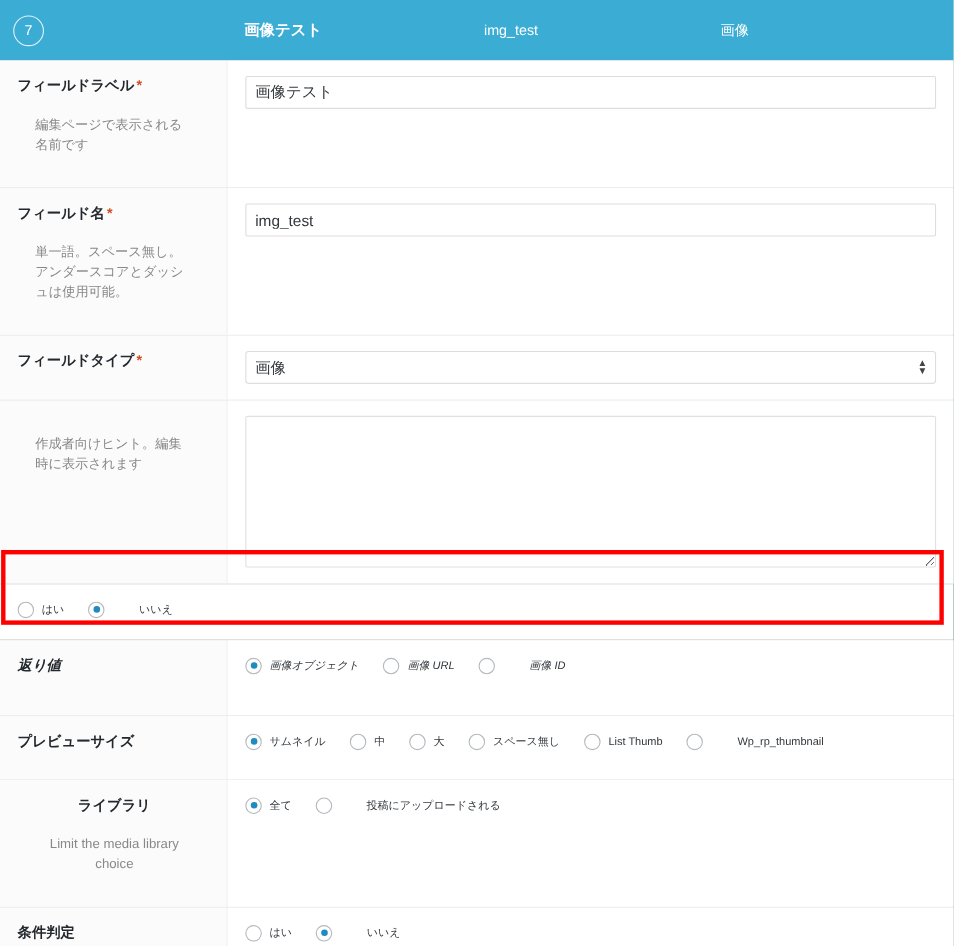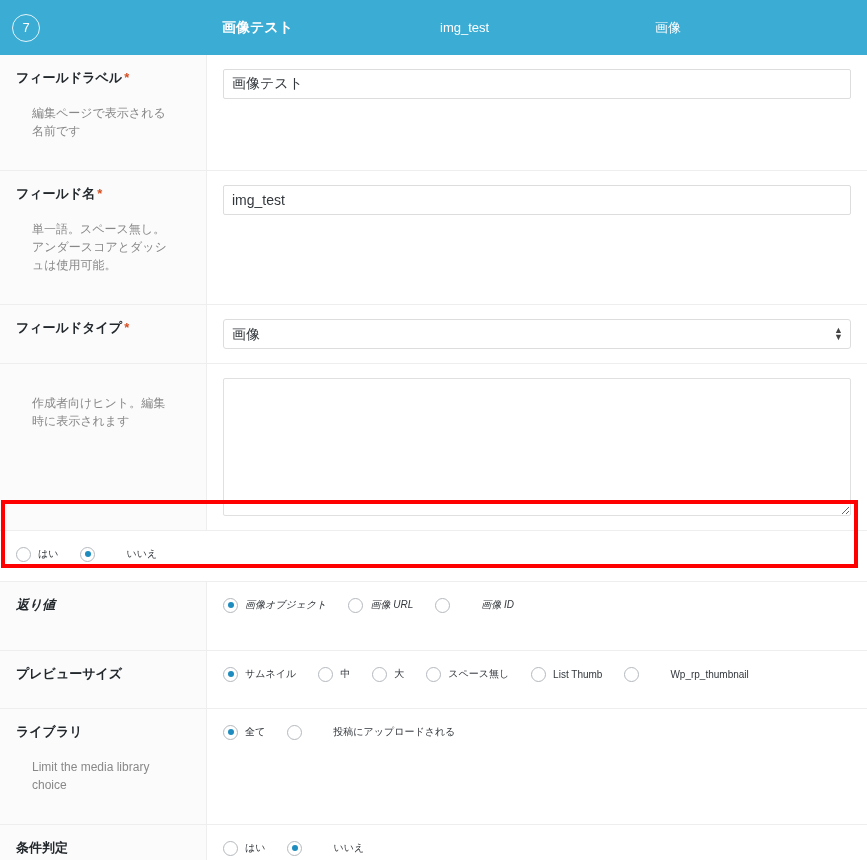--- a/index.html
+++ b/index.html
@@ -123,21 +123,21 @@
   }
 
   
   .r-label   .flabel, .r-label   .finput { min-height: 73px; }
   .r-name    .flabel, .r-name    .finput { min-height: 91px; }
   .r-type    .flabel, .r-type    .finput { min-height: 54px; }
   .r-instr   .flabel, .r-instr   .finput { min-height: 166px; }
   .r-req     .flabel, .r-req     .finput { min-height: 50px; }
   .r-return  .flabel, .r-return  .finput { min-height: 68px; font-style: italic; }
   .r-preview .flabel, .r-preview .finput { min-height: 57px; }
-  .r-library .flabel, .r-library .finput { min-height: 57px; }
+  .r-library .flabel, .r-library .finput { min-height: 57px; text-align: center; }
   .r-cond    .flabel, .r-cond    .finput { min-height: 50px; }
   .r-close   .flabel, .r-close   .finput { min-height: 55px; }
 
   
   input.txt {
     width: 100%;
     box-sizing: border-box;
     padding: 5px 8px;
     font-size: 14px;
     font-family: "Liberation Sans", "DejaVu Sans", sans-serif;

